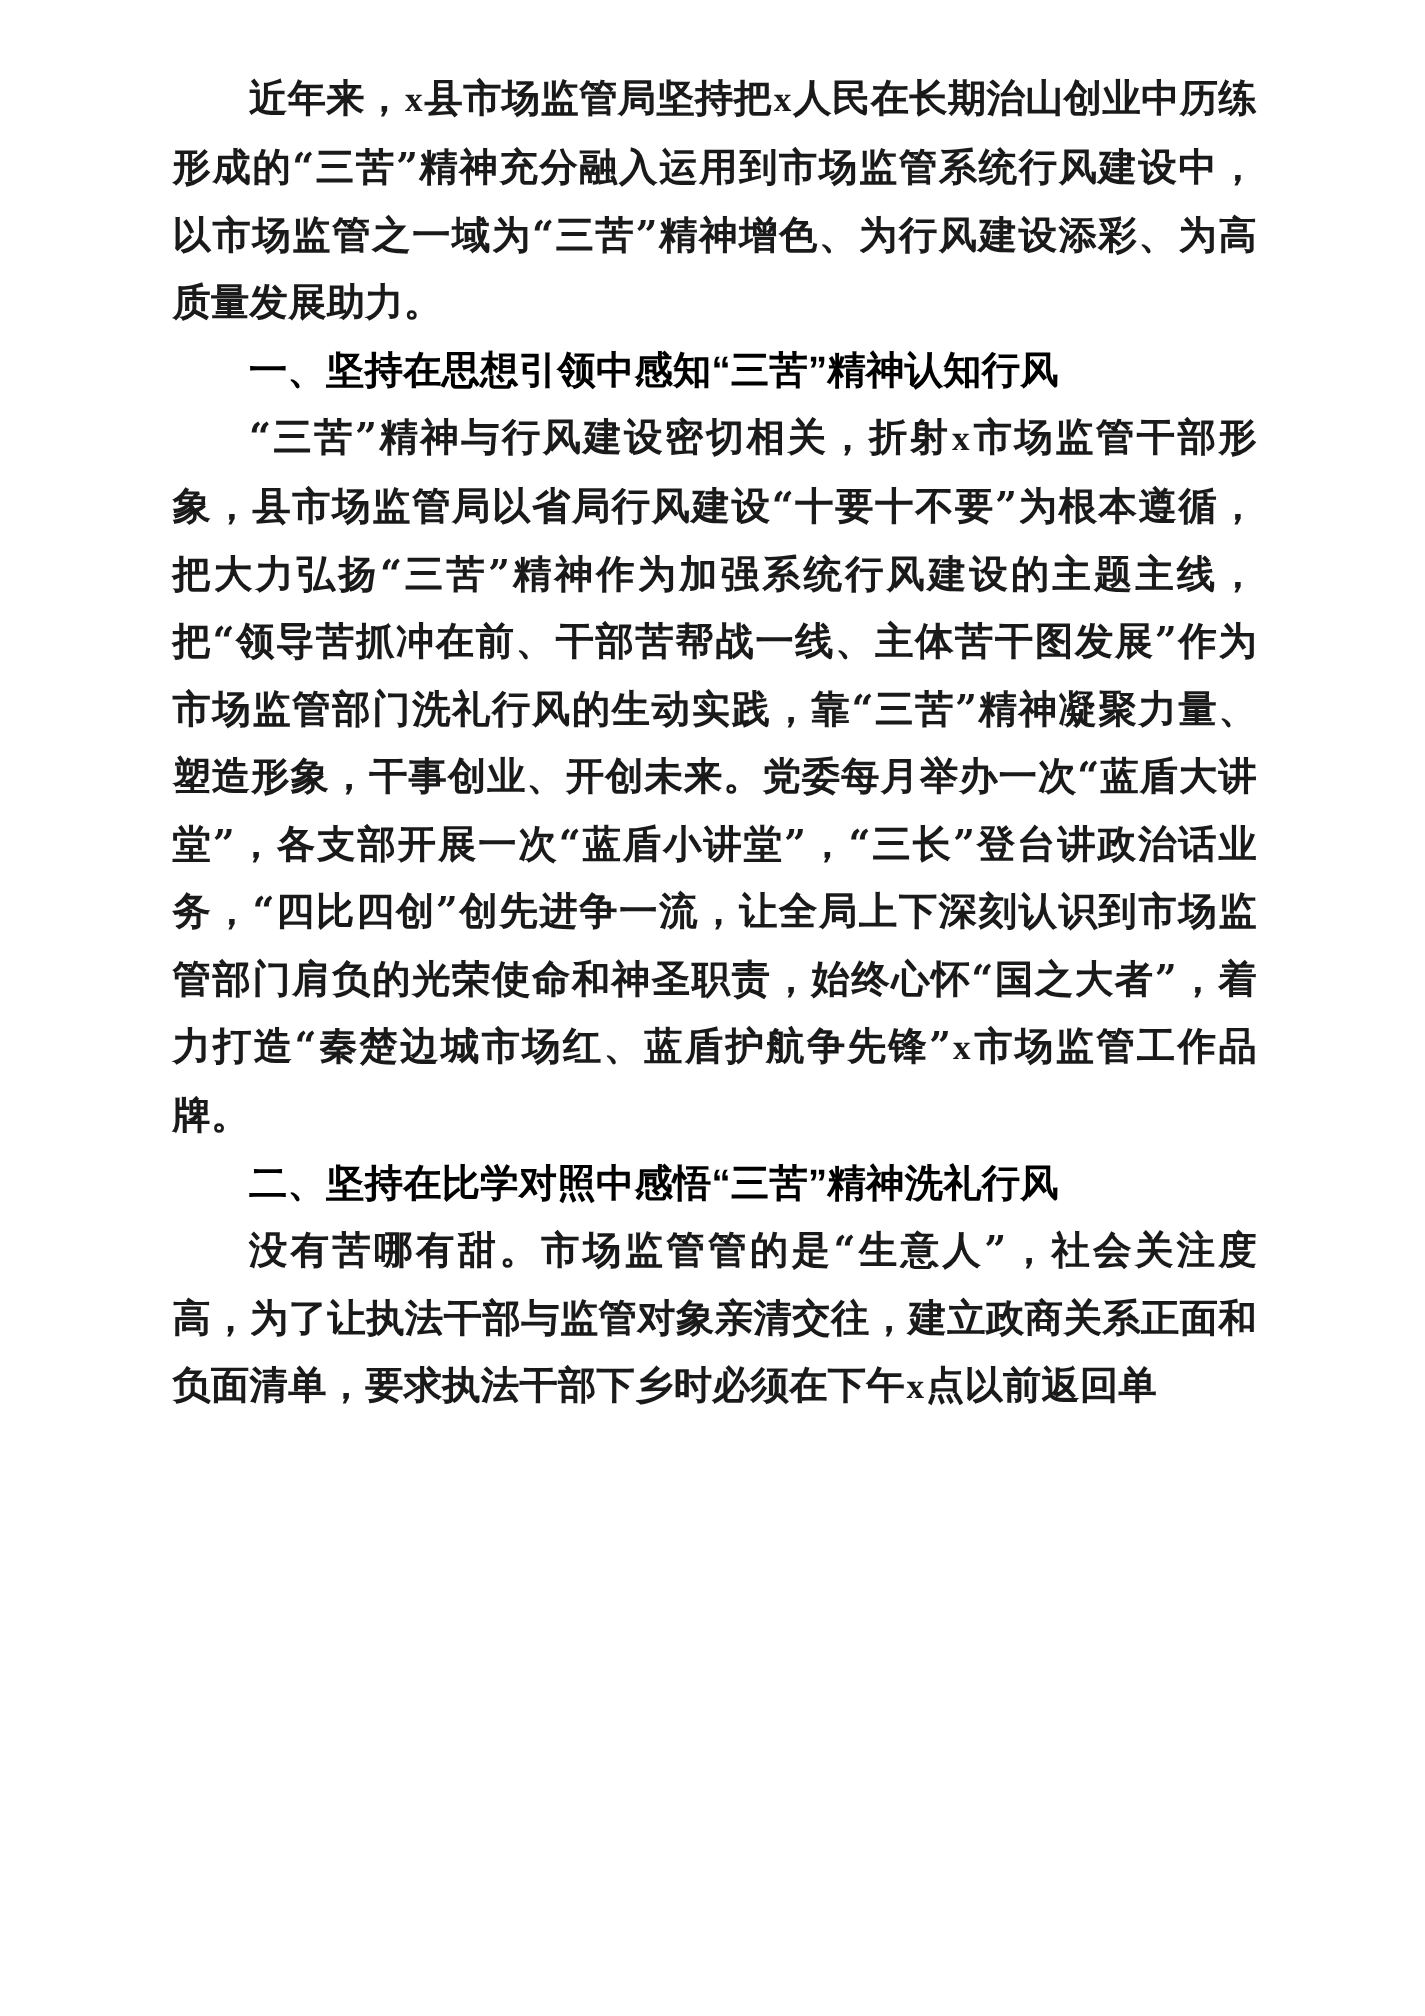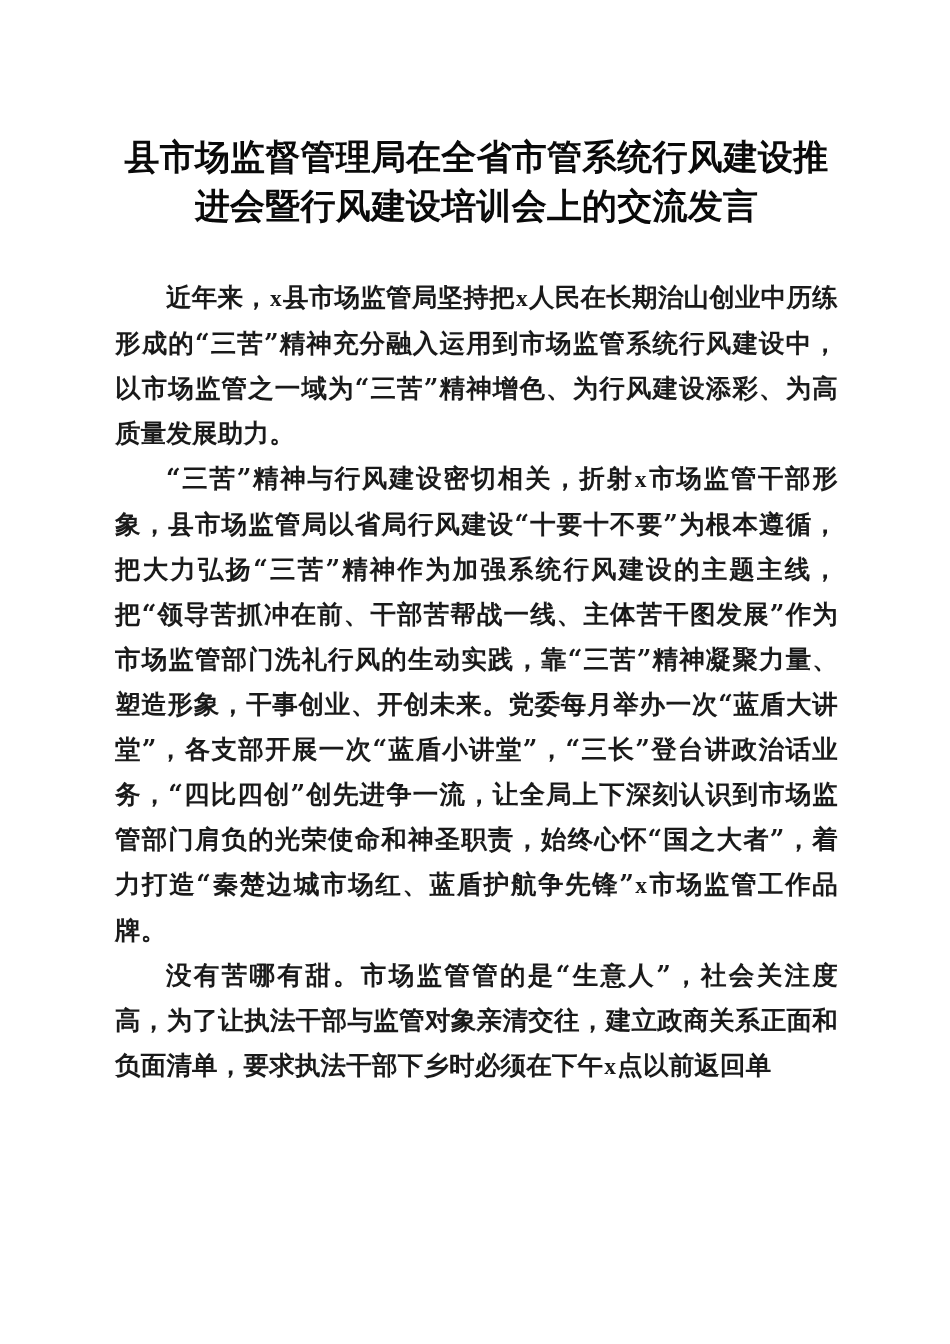--- a/index.html
+++ b/index.html
@@ -86,24 +86,25 @@
     font-size: 0.92em;
     padding: 0 1px;
   }
 </style>
 </head>
 <body>
 
 <div class="page">
   <div class="content">
 
-    <h1 class="doc-title">县市场监督管理局在全省市管系统行风建设推进会暨行风建设培训会上的交流发言</h1>
 
     <p class="para para-first">近年来，<span class="latin">x</span>县市场监管局坚持把<span class="latin">x</span>人民在长期治山创业中历练形成的“三苦”精神充分融入运用到市场监管系统行风建设中，以市场监管之一域为“三苦”精神增色、为行风建设添彩、为高质量发展助力。</p>
 
+    <h2 class="section-heading">一、坚持在思想引领中感知“三苦”精神认知行风</h2>
 
     <p class="para">“三苦”精神与行风建设密切相关，折射<span class="latin">x</span>市场监管干部形象，县市场监管局以省局行风建设“十要十不要”为根本遵循，把大力弘扬“三苦”精神作为加强系统行风建设的主题主线，把“领导苦抓冲在前、干部苦帮战一线、主体苦干图发展”作为市场监管部门洗礼行风的生动实践，靠“三苦”精神凝聚力量、塑造形象，干事创业、开创未来。党委每月举办一次“蓝盾大讲堂”，各支部开展一次“蓝盾小讲堂”，“三长”登台讲政治话业务，“四比四创”创先进争一流，让全局上下深刻认识到市场监管部门肩负的光荣使命和神圣职责，始终心怀“国之大者”，着力打造“秦楚边城市场红、蓝盾护航争先锋”<span class="latin">x</span>市场监管工作品牌。</p>
 
+    <h2 class="section-heading">二、坚持在比学对照中感悟“三苦”精神洗礼行风</h2>
 
     <p class="para">没有苦哪有甜。市场监管管的是“生意人”，社会关注度高，为了让执法干部与监管对象亲清交往，建立政商关系正面和负面清单，要求执法干部下乡时必须在下午<span class="latin">x</span>点以前返回单</p>
 
   </div>
 </div>
 
 </body></html>

